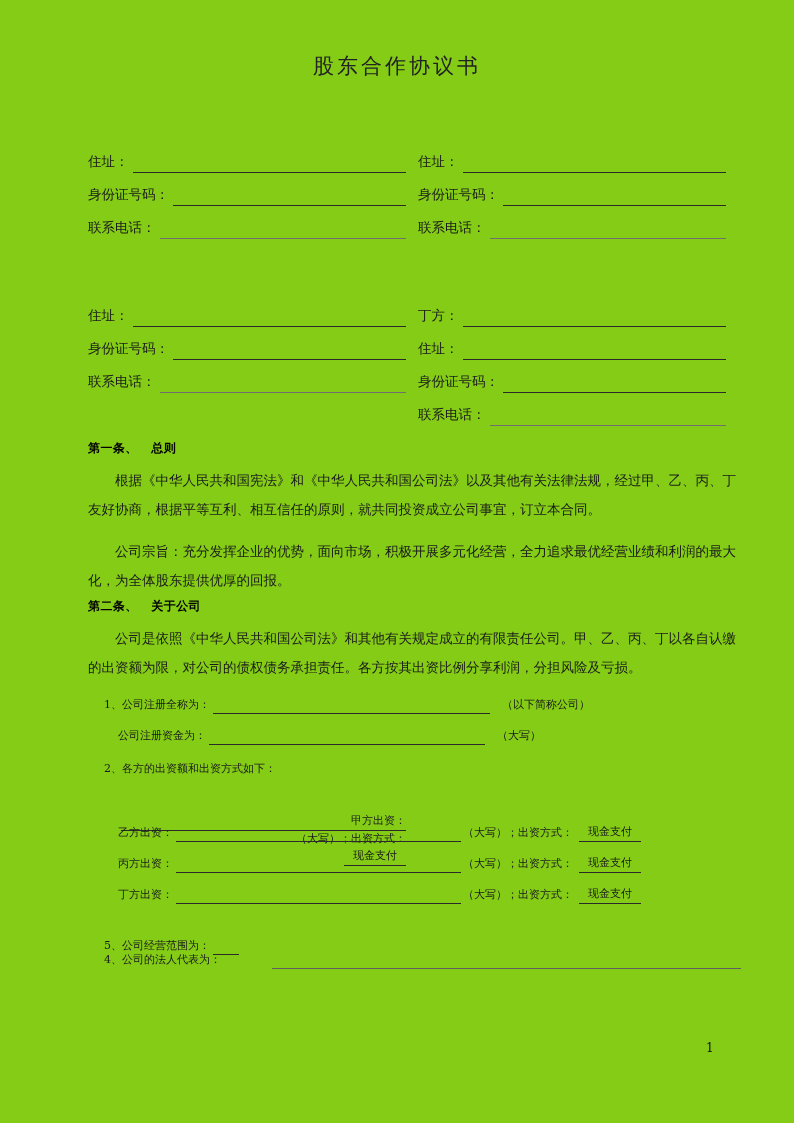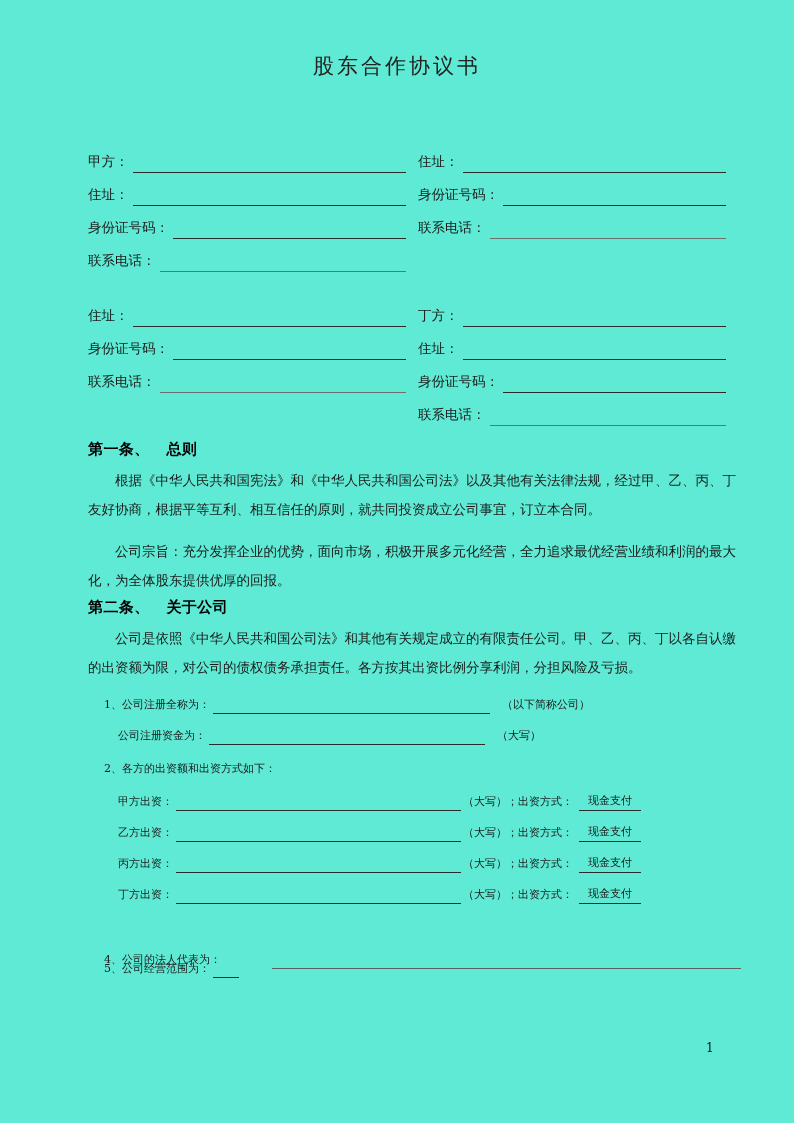--- a/index.html
+++ b/index.html
@@ -4,21 +4,21 @@
 <style>
   html, body {
     margin: 0;
     padding: 0;
     background: #ffffff;
   }
   .page {
     position: relative;
     width: 794px;
     height: 1123px;
-    background: #5eead4;
+    background: #84cc16;
     font-family: "DejaVu Serif", "Liberation Serif", serif;
     color: #000000;
     overflow: hidden;
   }
 
   
   .doc-title {
     position: absolute;
     left: 0;
     top: 52px;
@@ -60,21 +60,21 @@
     height: 15px;
     margin-left: 4px;
     margin-right: 12px;
   }
   .field-rule.soft { border-bottom-color: #6e6e6e; }
 
   
   .heading {
     position: absolute;
     left: 88px;
-    font-size: 15px;
+    font-size: 12px;
     font-weight: bold;
     color: #000;
     letter-spacing: 0.4px;
     white-space: pre;
   }
   .para {
     position: absolute;
     left: 88px;
     width: 648px;
     font-size: 13.5px;
@@ -124,24 +124,20 @@
 </head>
 <body>
 
 <div class="page">
 
   <div class="doc-title">股东合作协议书</div>
 
   <div class="party-block" style="top:140px;">
     <div class="party-col">
       <div class="field-row">
-        <span class="field-label">甲方：</span>
-        <span class="field-rule"></span>
-      </div>
-      <div class="field-row">
         <span class="field-label">住址：</span>
         <span class="field-rule"></span>
       </div>
       <div class="field-row">
         <span class="field-label">身份证号码：</span>
         <span class="field-rule"></span>
       </div>
       <div class="field-row">
         <span class="field-label">联系电话：</span>
         <span class="field-rule soft"></span>
@@ -214,21 +210,21 @@
   <div class="item-row" style="top:725px; left:118px;">
     <span class="item-label">公司注册资金为：</span>
     <span class="item-rule" style="width:276px;"></span>
     <span class="item-suffix">（大写）</span>
   </div>
 
   <div class="item-row" style="top:758px;">
     <span class="item-label">2、各方的出资额和出资方式如下：</span>
   </div>
 
-  <div class="item-row" style="top:791px; left:118px;">
+  <div class="item-row" style="top:813px; left:118px;flex-direction:column;">
     <span class="item-label">甲方出资：</span>
     <span class="item-rule" style="width:285px;"></span>
     <span class="item-tail">（大写）；出资方式：</span>
     <span class="filled-rule">现金支付</span>
   </div>
 
   <div class="item-row" style="top:822px; left:118px;">
     <span class="item-label">乙方出资：</span>
     <span class="item-rule" style="width:285px;"></span>
     <span class="item-tail">（大写）；出资方式：</span>
@@ -248,20 +244,20 @@
     <span class="item-tail">（大写）；出资方式：</span>
     <span class="filled-rule">现金支付</span>
   </div>
 
 
   <div class="item-row" style="top:949px;gap:48px;">
     <span class="item-label">4、公司的法人代表为：</span>
     <span class="item-rule soft" style="width:469px;"></span>
   </div>
 
-  <div class="item-row" style="top:958px;">
+  <div class="item-row" style="top:935px;">
     <span class="item-label">5、公司经营范围为：</span>
     <span class="item-rule" style="width:26px;"></span>
   </div>
 
   <div class="page-number">1</div>
 
 </div>
 
 </body></html>

